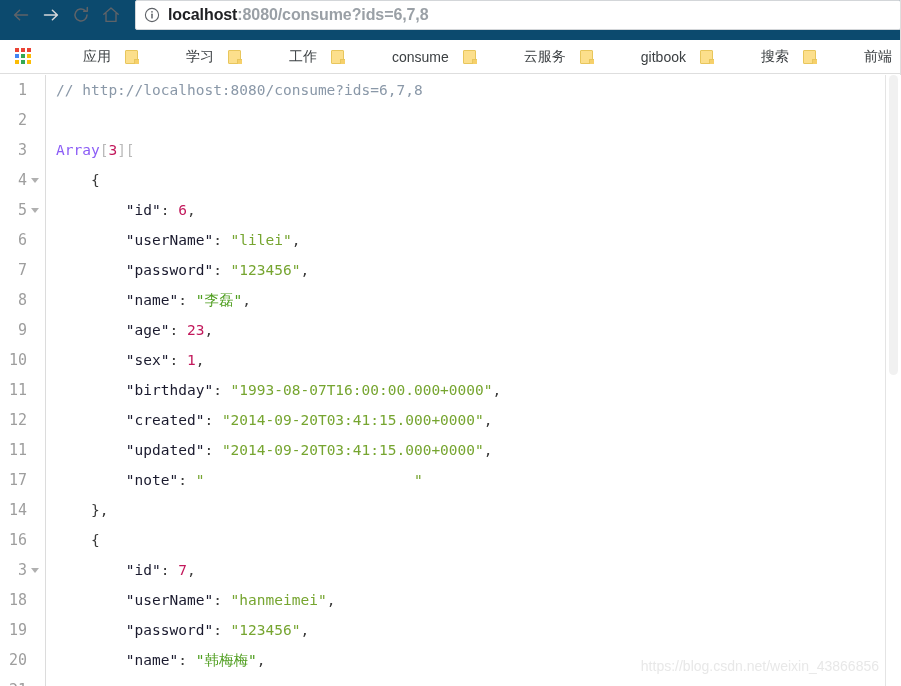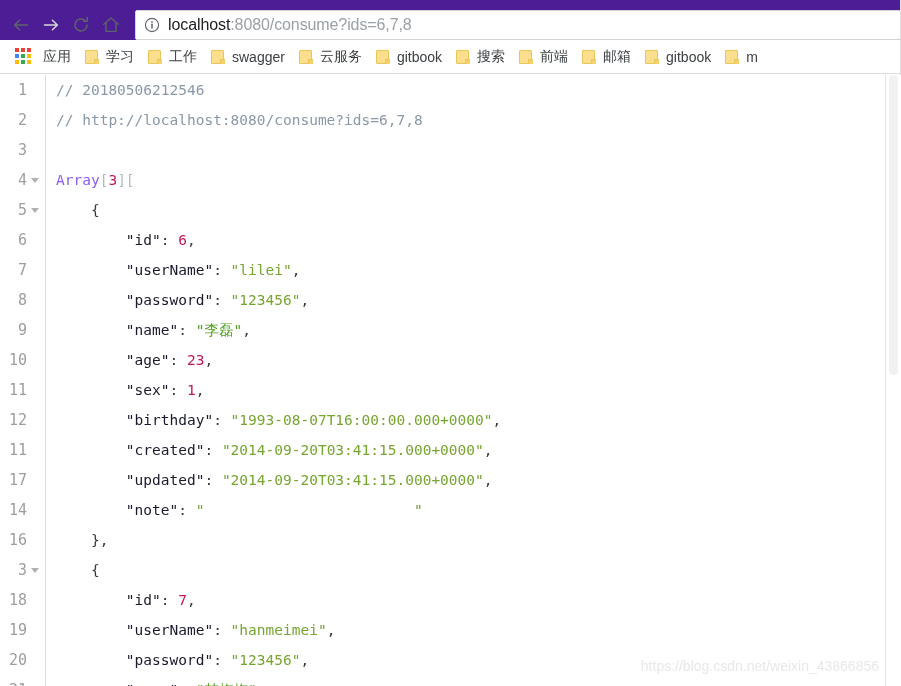--- a/index.html
+++ b/index.html
@@ -12,24 +12,25 @@
     width: 901px;
     height: 686px;
     overflow: hidden;
     position: relative;
   }
 
   
   .browser-toolbar {
     height: 40px;
     display: flex;
-    align-items: flex-end;
-    background: #4c1d95;
+    align-items: flex-start;
+    background: #0c4a6e;
     padding: 0 0 0 6px;
     box-sizing: border-box;
+    font-weight: bold;
   }
   .nav-btn {
     width: 30px;
     height: 30px;
     display: flex;
     align-items: center;
     justify-content: center;
     flex: 0 0 auto;
   }
   .nav-btn svg { display: block; }
@@ -81,20 +82,21 @@
   }
   .apps-icon i { display:block; width:4px; height:4px; }
   .bm-item {
     display: flex;
     align-items: center;
     flex: 0 0 auto;
     padding: 3px 7px;
     border-radius: 3px;
     font-size: 14px;
     color: #3c4043;
+    gap: 40px;
   }
   .bm-item .bm-label { white-space: nowrap; }
   .folder-icon {
     width: 14px; height: 14px;
     flex: 0 0 auto;
     margin-right: 7px;
     position: relative;
   }
   .folder-icon .f-body {
     position: absolute;
@@ -296,21 +298,21 @@
         <span class="f-body"></span>
         <span class="f-fold"></span>
       </span>
       <span class="bm-label">工作</span>
     </div>
     <div class="bm-item">
       <span class="folder-icon">
         <span class="f-body"></span>
         <span class="f-fold"></span>
       </span>
-      <span class="bm-label">swagger</span>
+      <span class="bm-label">consume</span>
     </div>
     <div class="bm-item">
       <span class="folder-icon">
         <span class="f-body"></span>
         <span class="f-fold"></span>
       </span>
       <span class="bm-label">云服务</span>
     </div>
     <div class="bm-item">
       <span class="folder-icon">
@@ -446,21 +448,20 @@
         <div class="gutter-row">
           <span class="lnum">20</span>
           <span class="fold empty"></span>
         </div>
         <div class="gutter-row">
           <span class="lnum">21</span>
           <span class="fold empty"></span>
         </div>
       </div>
     <div class="code-lines" id="code-lines">
-        <div class="code-line"><span class="tok-comment">// 20180506212546</span></div>
         <div class="code-line"><span class="tok-comment">// http://localhost:8080/consume?ids=6,7,8</span></div>
         <div class="code-line">&nbsp;</div>
         <div class="code-line"><span class="tok-plain">Array</span><span class="tok-brk">[</span><span class="tok-num">3</span><span class="tok-brk">]</span><span class="tok-brk">[</span></div>
         <div class="code-line"><span class="tok-punct">    {</span></div>
         <div class="code-line"><span class="tok-key">        "id"</span><span class="tok-punct">: </span><span class="tok-num">6</span><span class="tok-punct">,</span></div>
         <div class="code-line"><span class="tok-key">        "userName"</span><span class="tok-punct">: </span><span class="tok-str">"lilei"</span><span class="tok-punct">,</span></div>
         <div class="code-line"><span class="tok-key">        "password"</span><span class="tok-punct">: </span><span class="tok-str">"123456"</span><span class="tok-punct">,</span></div>
         <div class="code-line"><span class="tok-key">        "name"</span><span class="tok-punct">: </span><span class="tok-str-cn">"李磊"</span><span class="tok-punct">,</span></div>
         <div class="code-line"><span class="tok-key">        "age"</span><span class="tok-punct">: </span><span class="tok-num">23</span><span class="tok-punct">,</span></div>
         <div class="code-line"><span class="tok-key">        "sex"</span><span class="tok-punct">: </span><span class="tok-num">1</span><span class="tok-punct">,</span></div>

